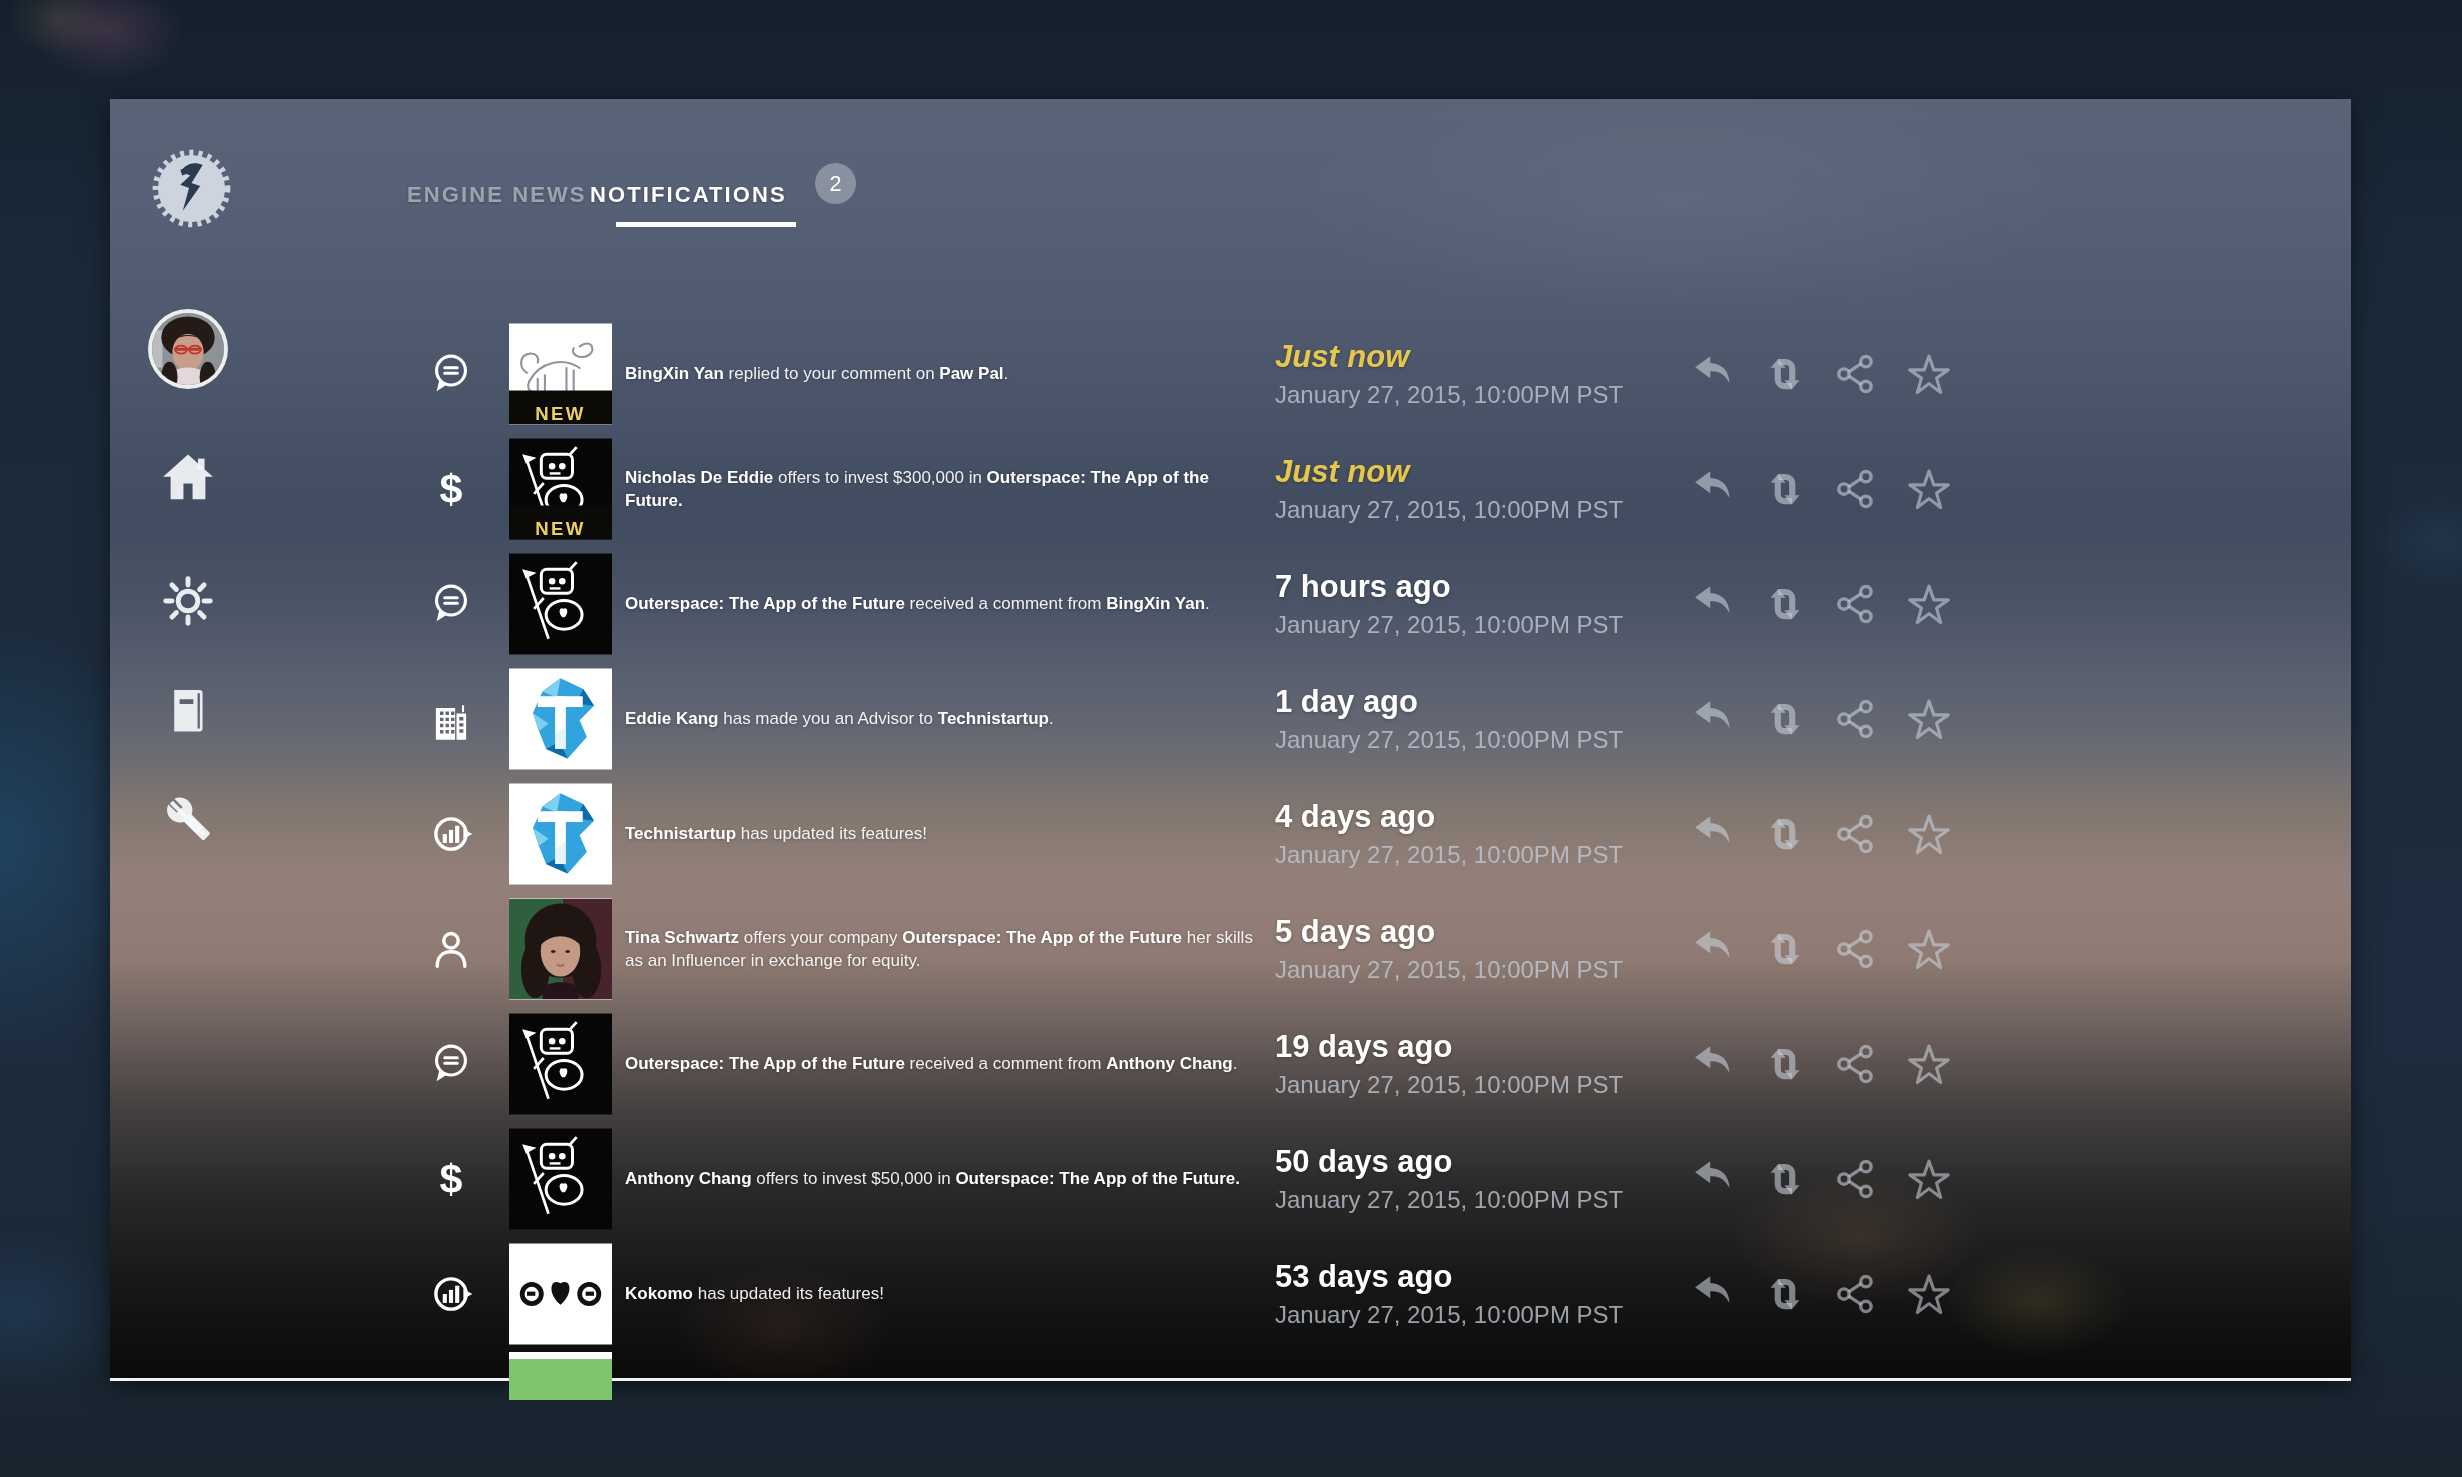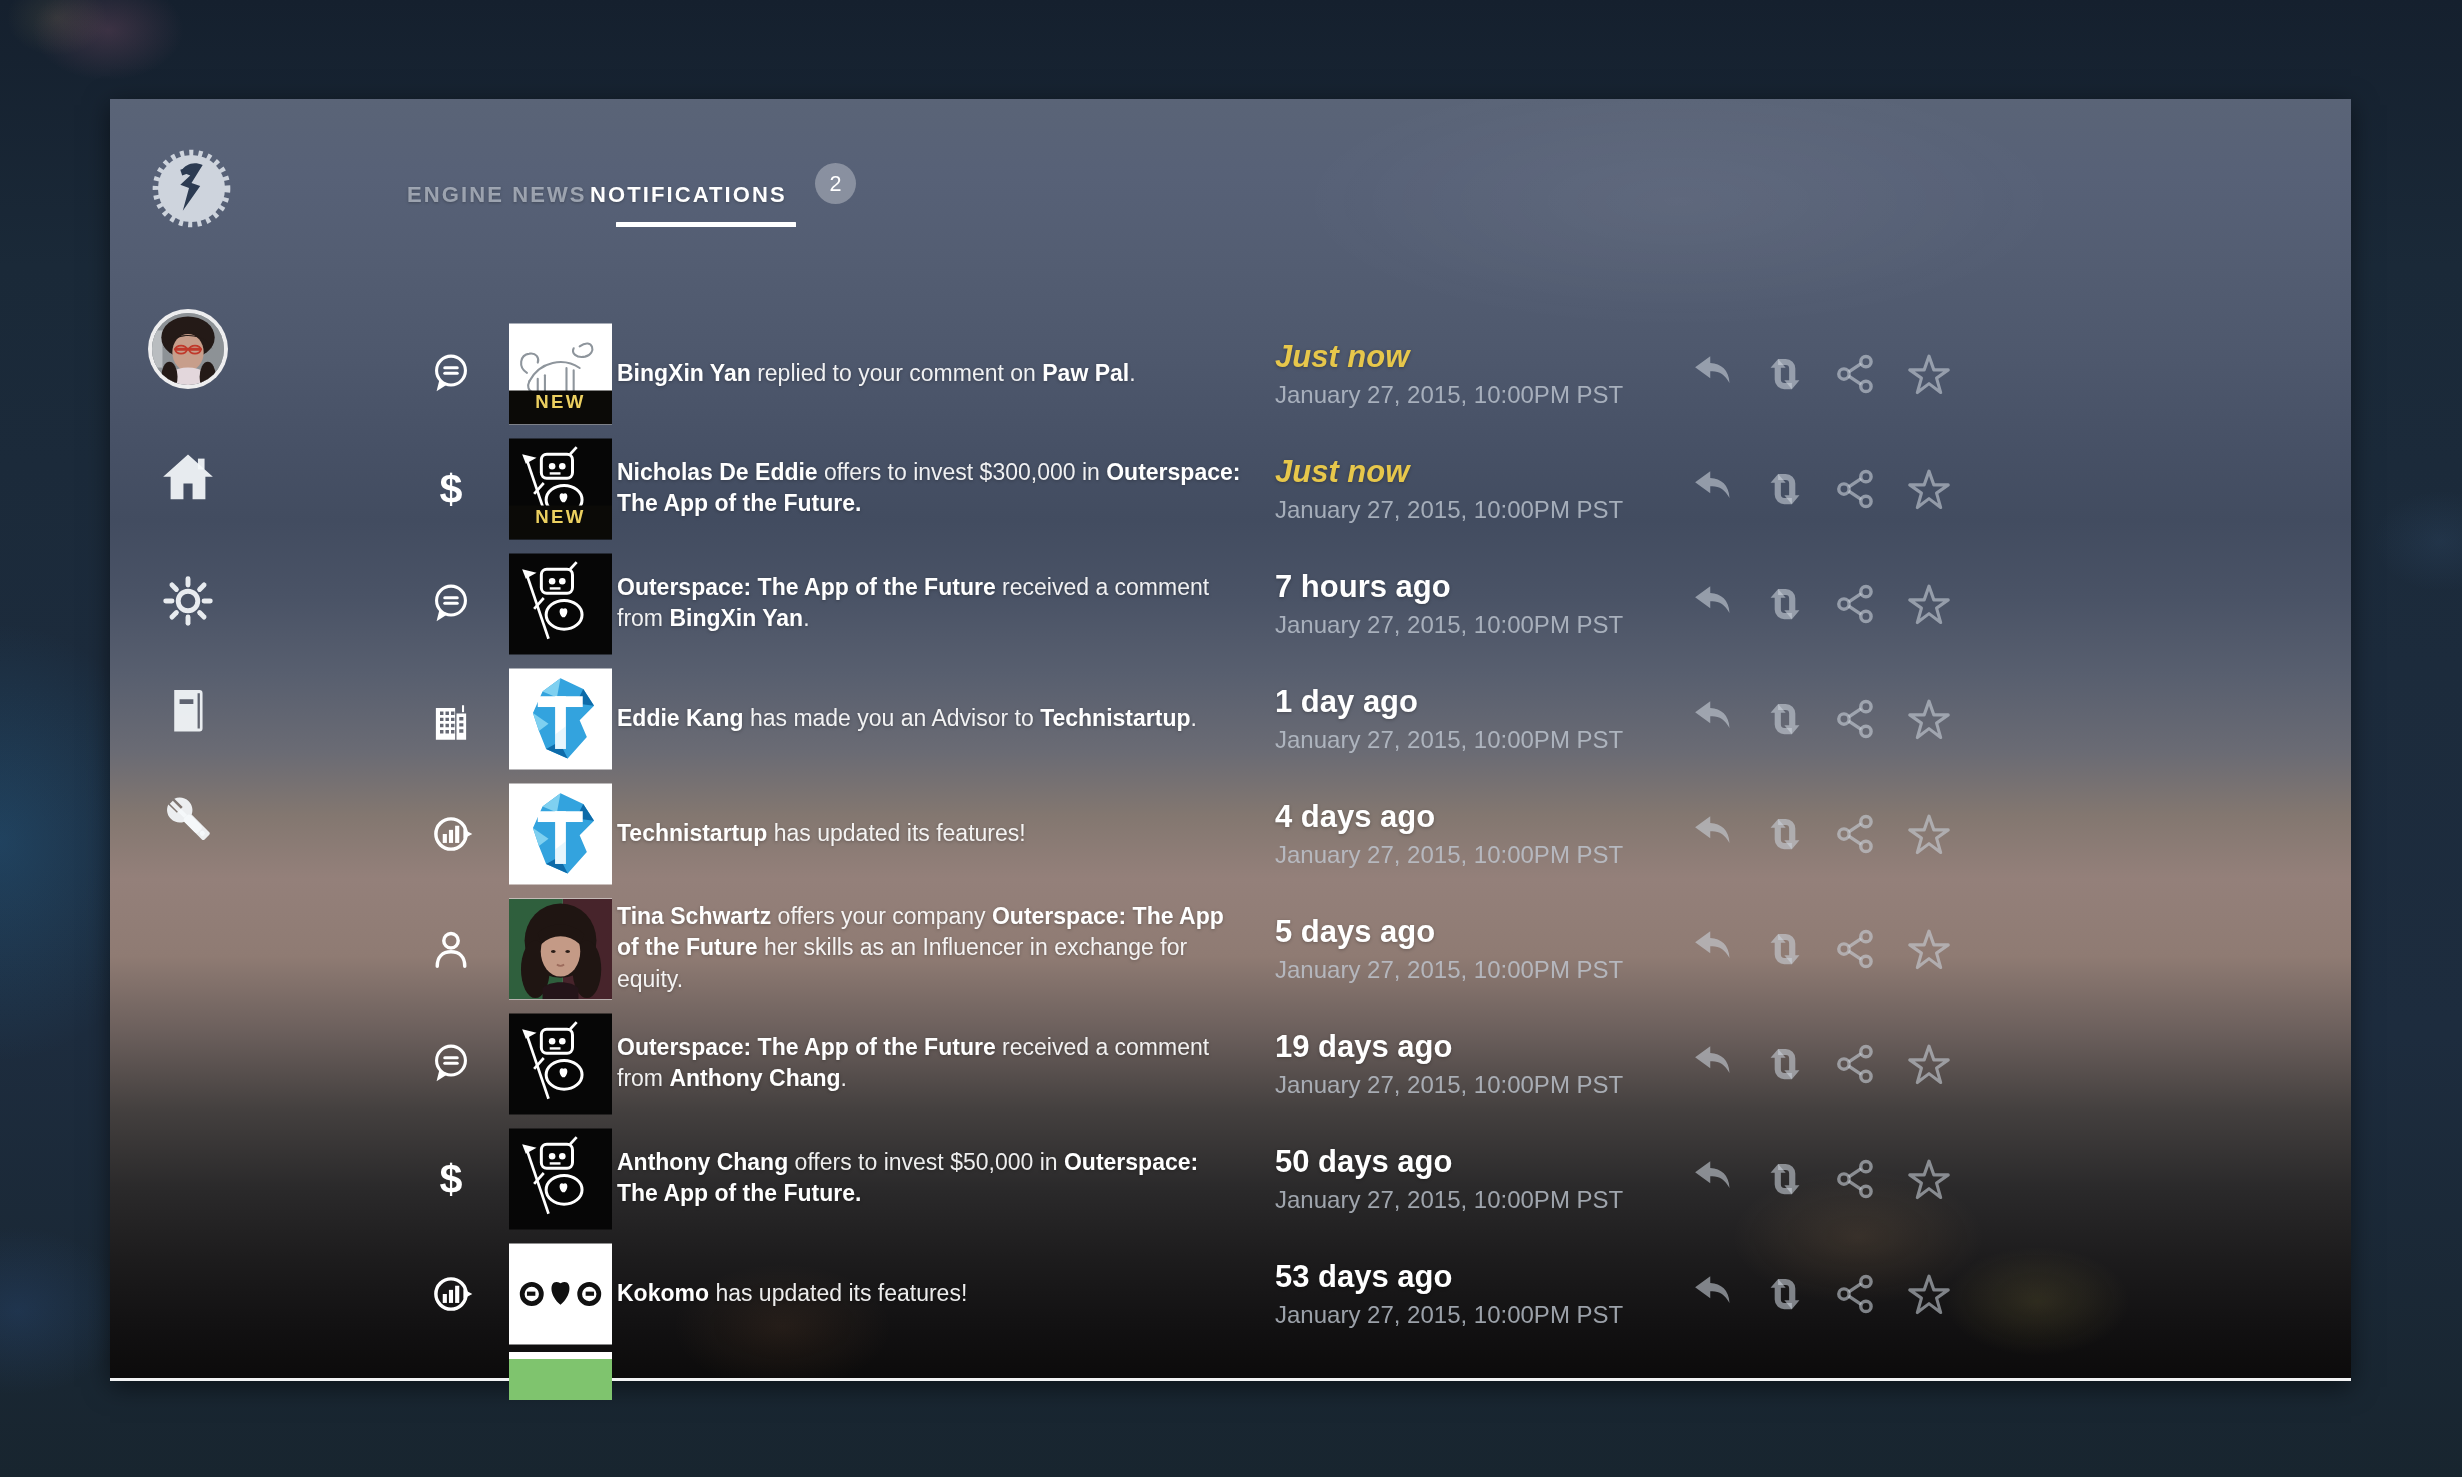--- a/index.html
+++ b/index.html
@@ -44,24 +44,24 @@
   .row{position:relative;height:115px;}
   .row-icon{position:absolute;left:0;top:50%;transform:translateY(-50%);width:60px;
     display:flex;justify-content:center;color:#fff;}
   .row-icon svg{width:44px;height:44px;}
   .avatar{position:absolute;left:88px;top:50%;transform:translateY(-50%);
     width:103px;height:101px;overflow:hidden;}
   .avatar.av-white{background:#fff;}
   .avatar.av-black{background:#060606;}
   .avatar svg{position:absolute;inset:0;width:100%;height:100%;}
   .new-band{position:absolute;left:0;right:0;bottom:0;height:34px;background:#0b0a07;
-    display:flex;align-items:flex-start;justify-content:center;}
+    display:flex;align-items:flex-end;justify-content:center;}
   .new-band span{color:#ecd060;font-size:18.6px;font-weight:700;letter-spacing:2.4px;}
-  .msg{position:absolute;left:196px;width:628px;top:50%;transform:translateY(-50%);
-    font-size:23px;line-height:1.38;color:rgba(255,255,255,.92);
+  .msg{position:absolute;left:204px;width:628px;top:50%;transform:translateY(-50%);
+    font-size:17px;line-height:1.38;color:rgba(255,255,255,.92);
     text-shadow:0 0.6px 3.6px rgba(0,0,0,.28);}
   .msg .b{font-weight:700;color:#fff;}
   .time{position:absolute;left:854px;top:50%;transform:translateY(-50%);}
   .rel{font-size:31px;font-weight:700;color:#fff;margin-bottom:6px;text-shadow:0 0.6px 3.6px rgba(0,0,0,.28);}
   .rel.is-new{color:#e7c74b;font-style:italic;}
   .date{font-size:24px;color:rgba(193,201,211,.78);}
   .acts{position:absolute;left:1270px;top:50%;transform:translateY(-50%);
     display:flex;gap:28px;}
   .act{width:44px;height:44px;color:rgba(203,210,219,.58);cursor:pointer;}
   .act svg{width:44px;height:44px;display:block;}

